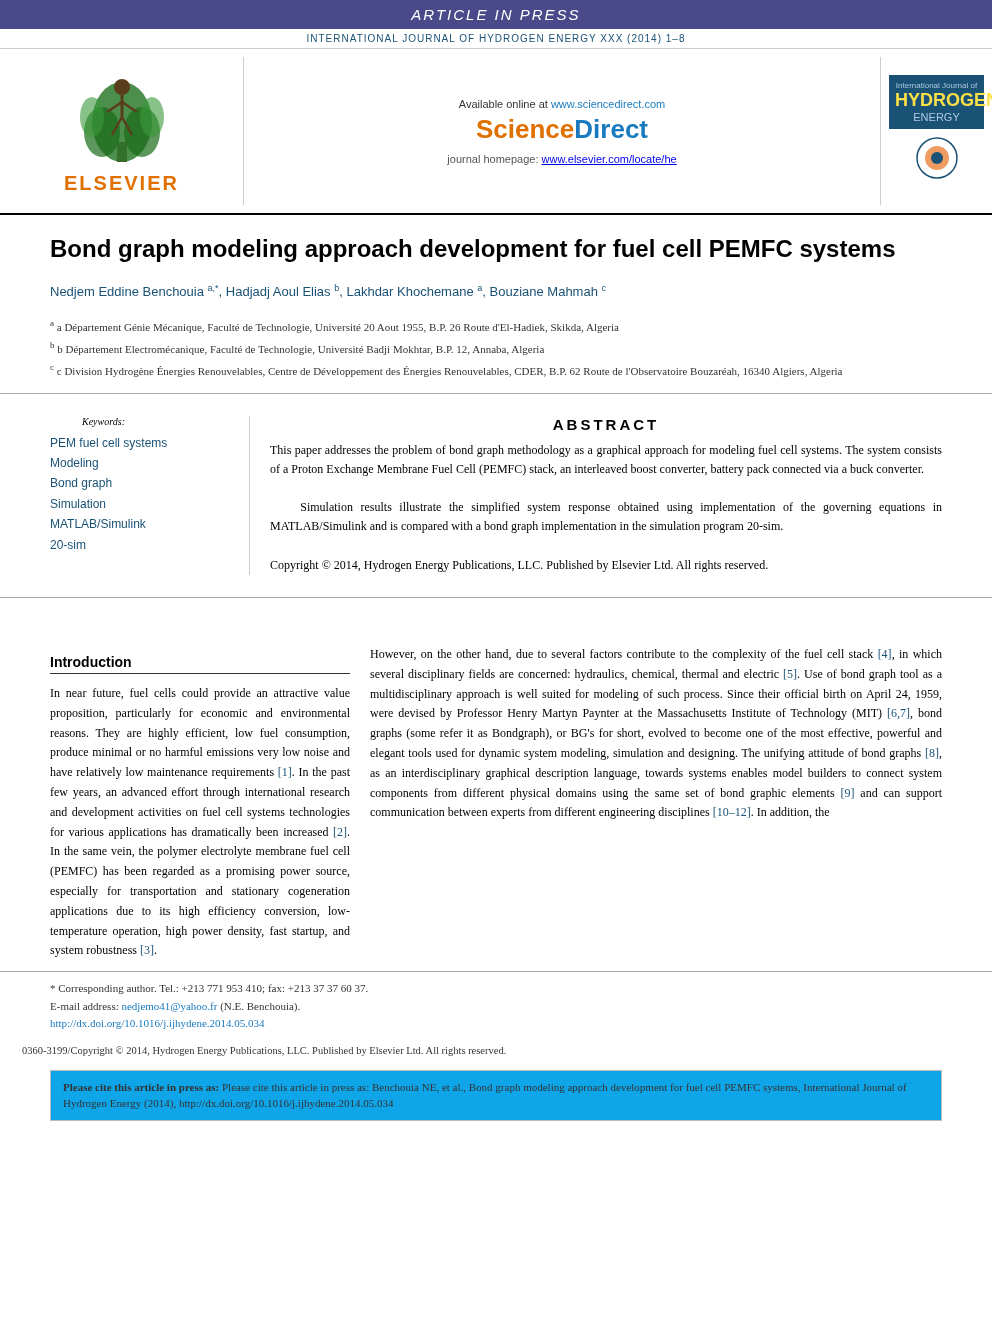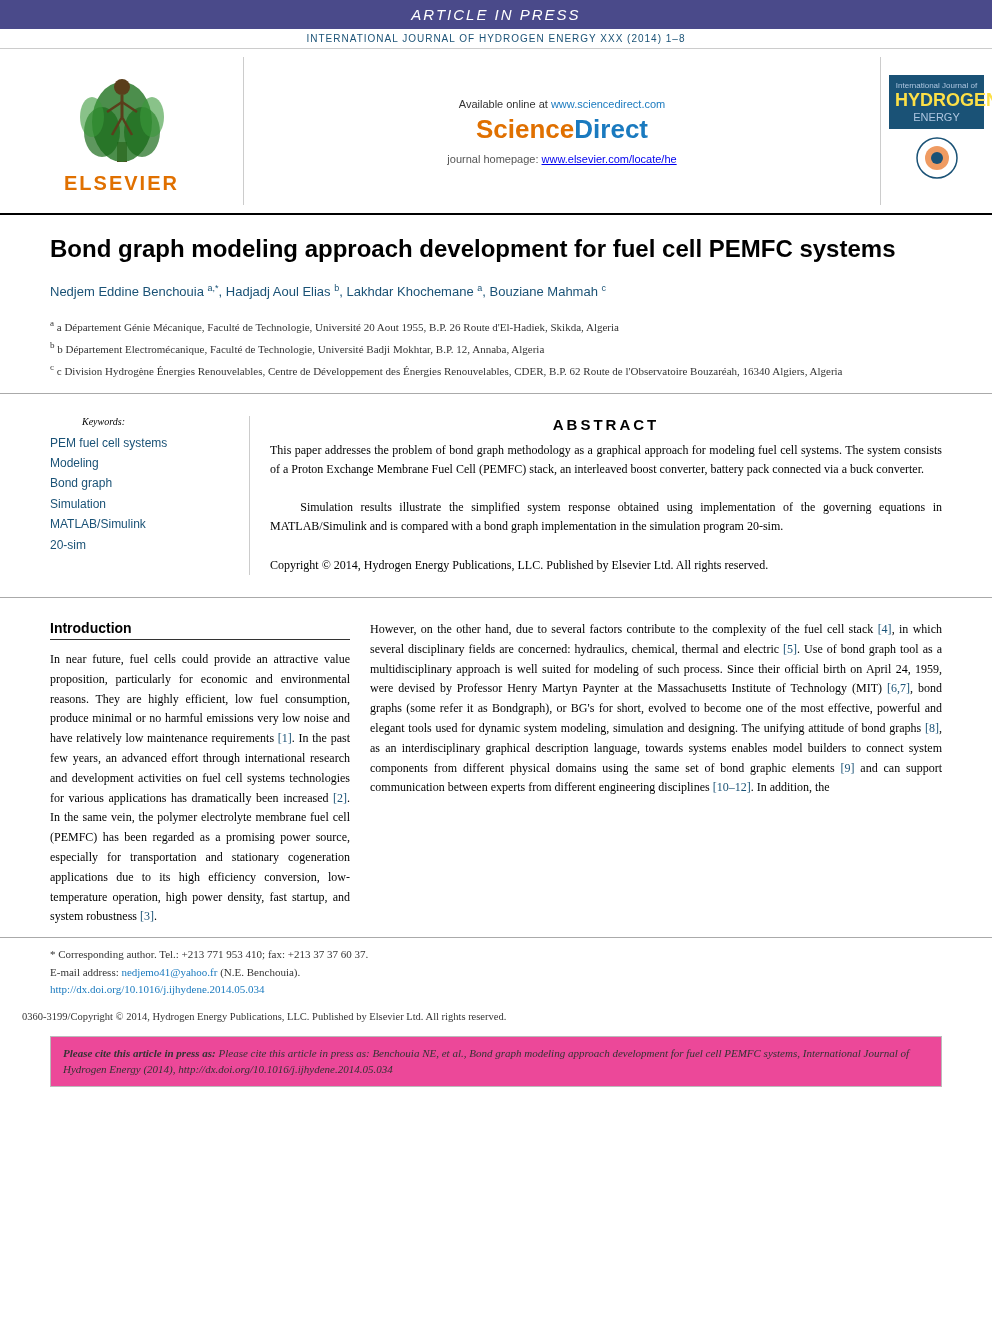--- a/index.html
+++ b/index.html
@@ -245,29 +245,31 @@
       padding: 10px 50px;
     }
 
     .left-col {
       width: 300px;
       flex-shrink: 0;
     }
 
     .right-col {
       flex: 1;
+      margin-top: 25px;
     }
 
     .section-heading {
       font-size: 14px;
       font-weight: bold;
       font-family: Arial, sans-serif;
       margin-bottom: 10px;
       border-bottom: 1px solid #333;
       padding-bottom: 3px;
+      margin-top: 34px;
     }
 
     .body-text {
       font-size: 12px;
       line-height: 1.65;
       text-align: justify;
     }
 
     .body-text .ref {
       color: #1a5276;
@@ -291,26 +293,25 @@
     .bottom-copyright {
       padding: 4px 22px;
       font-size: 10.5px;
       color: #333;
     }
 
     
     .citation-box {
       margin: 10px 50px;
       border: 1px solid #bbb;
-      background: #ec4899;
+      background: #0ea5e9;
       padding: 8px 12px;
       font-size: 11px;
       line-height: 1.5;
       color: #333;
-      font-style: italic;
     }
 
     .citation-box strong {
       font-weight: bold;
     }
   </style>
 </head>
 <body>
 
 <div class="article-in-press-banner">ARTICLE IN PRESS</div>

